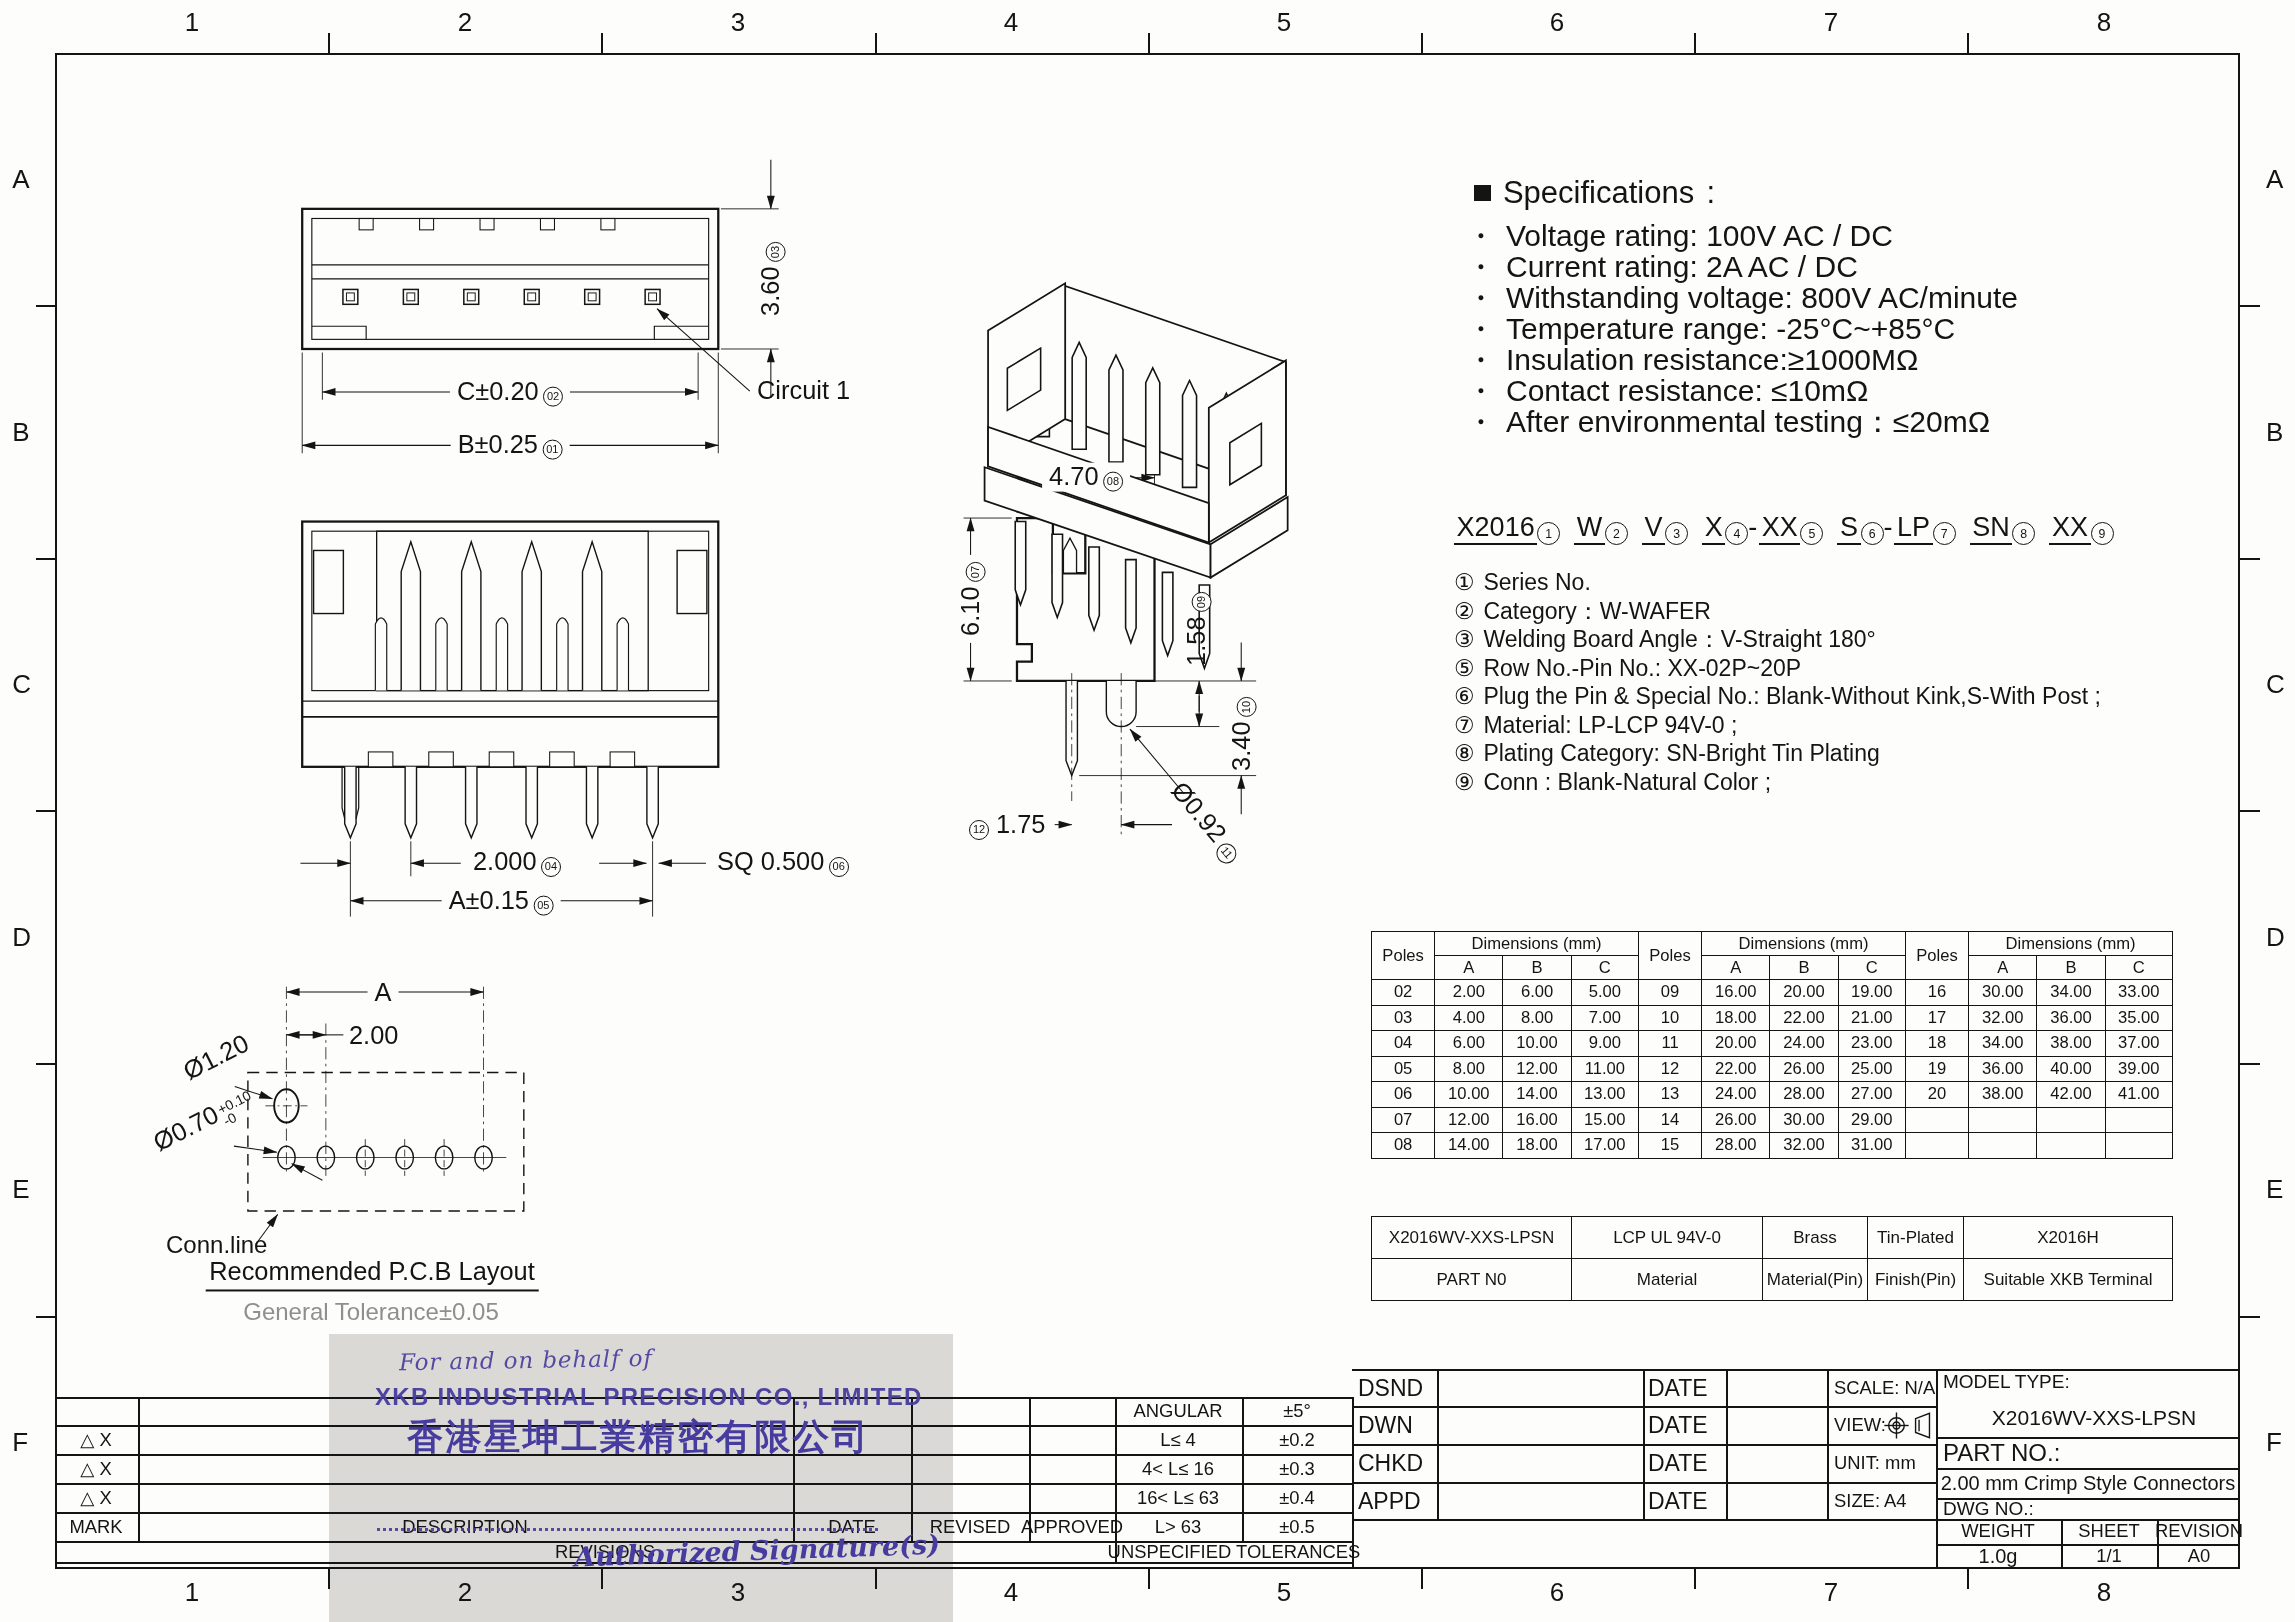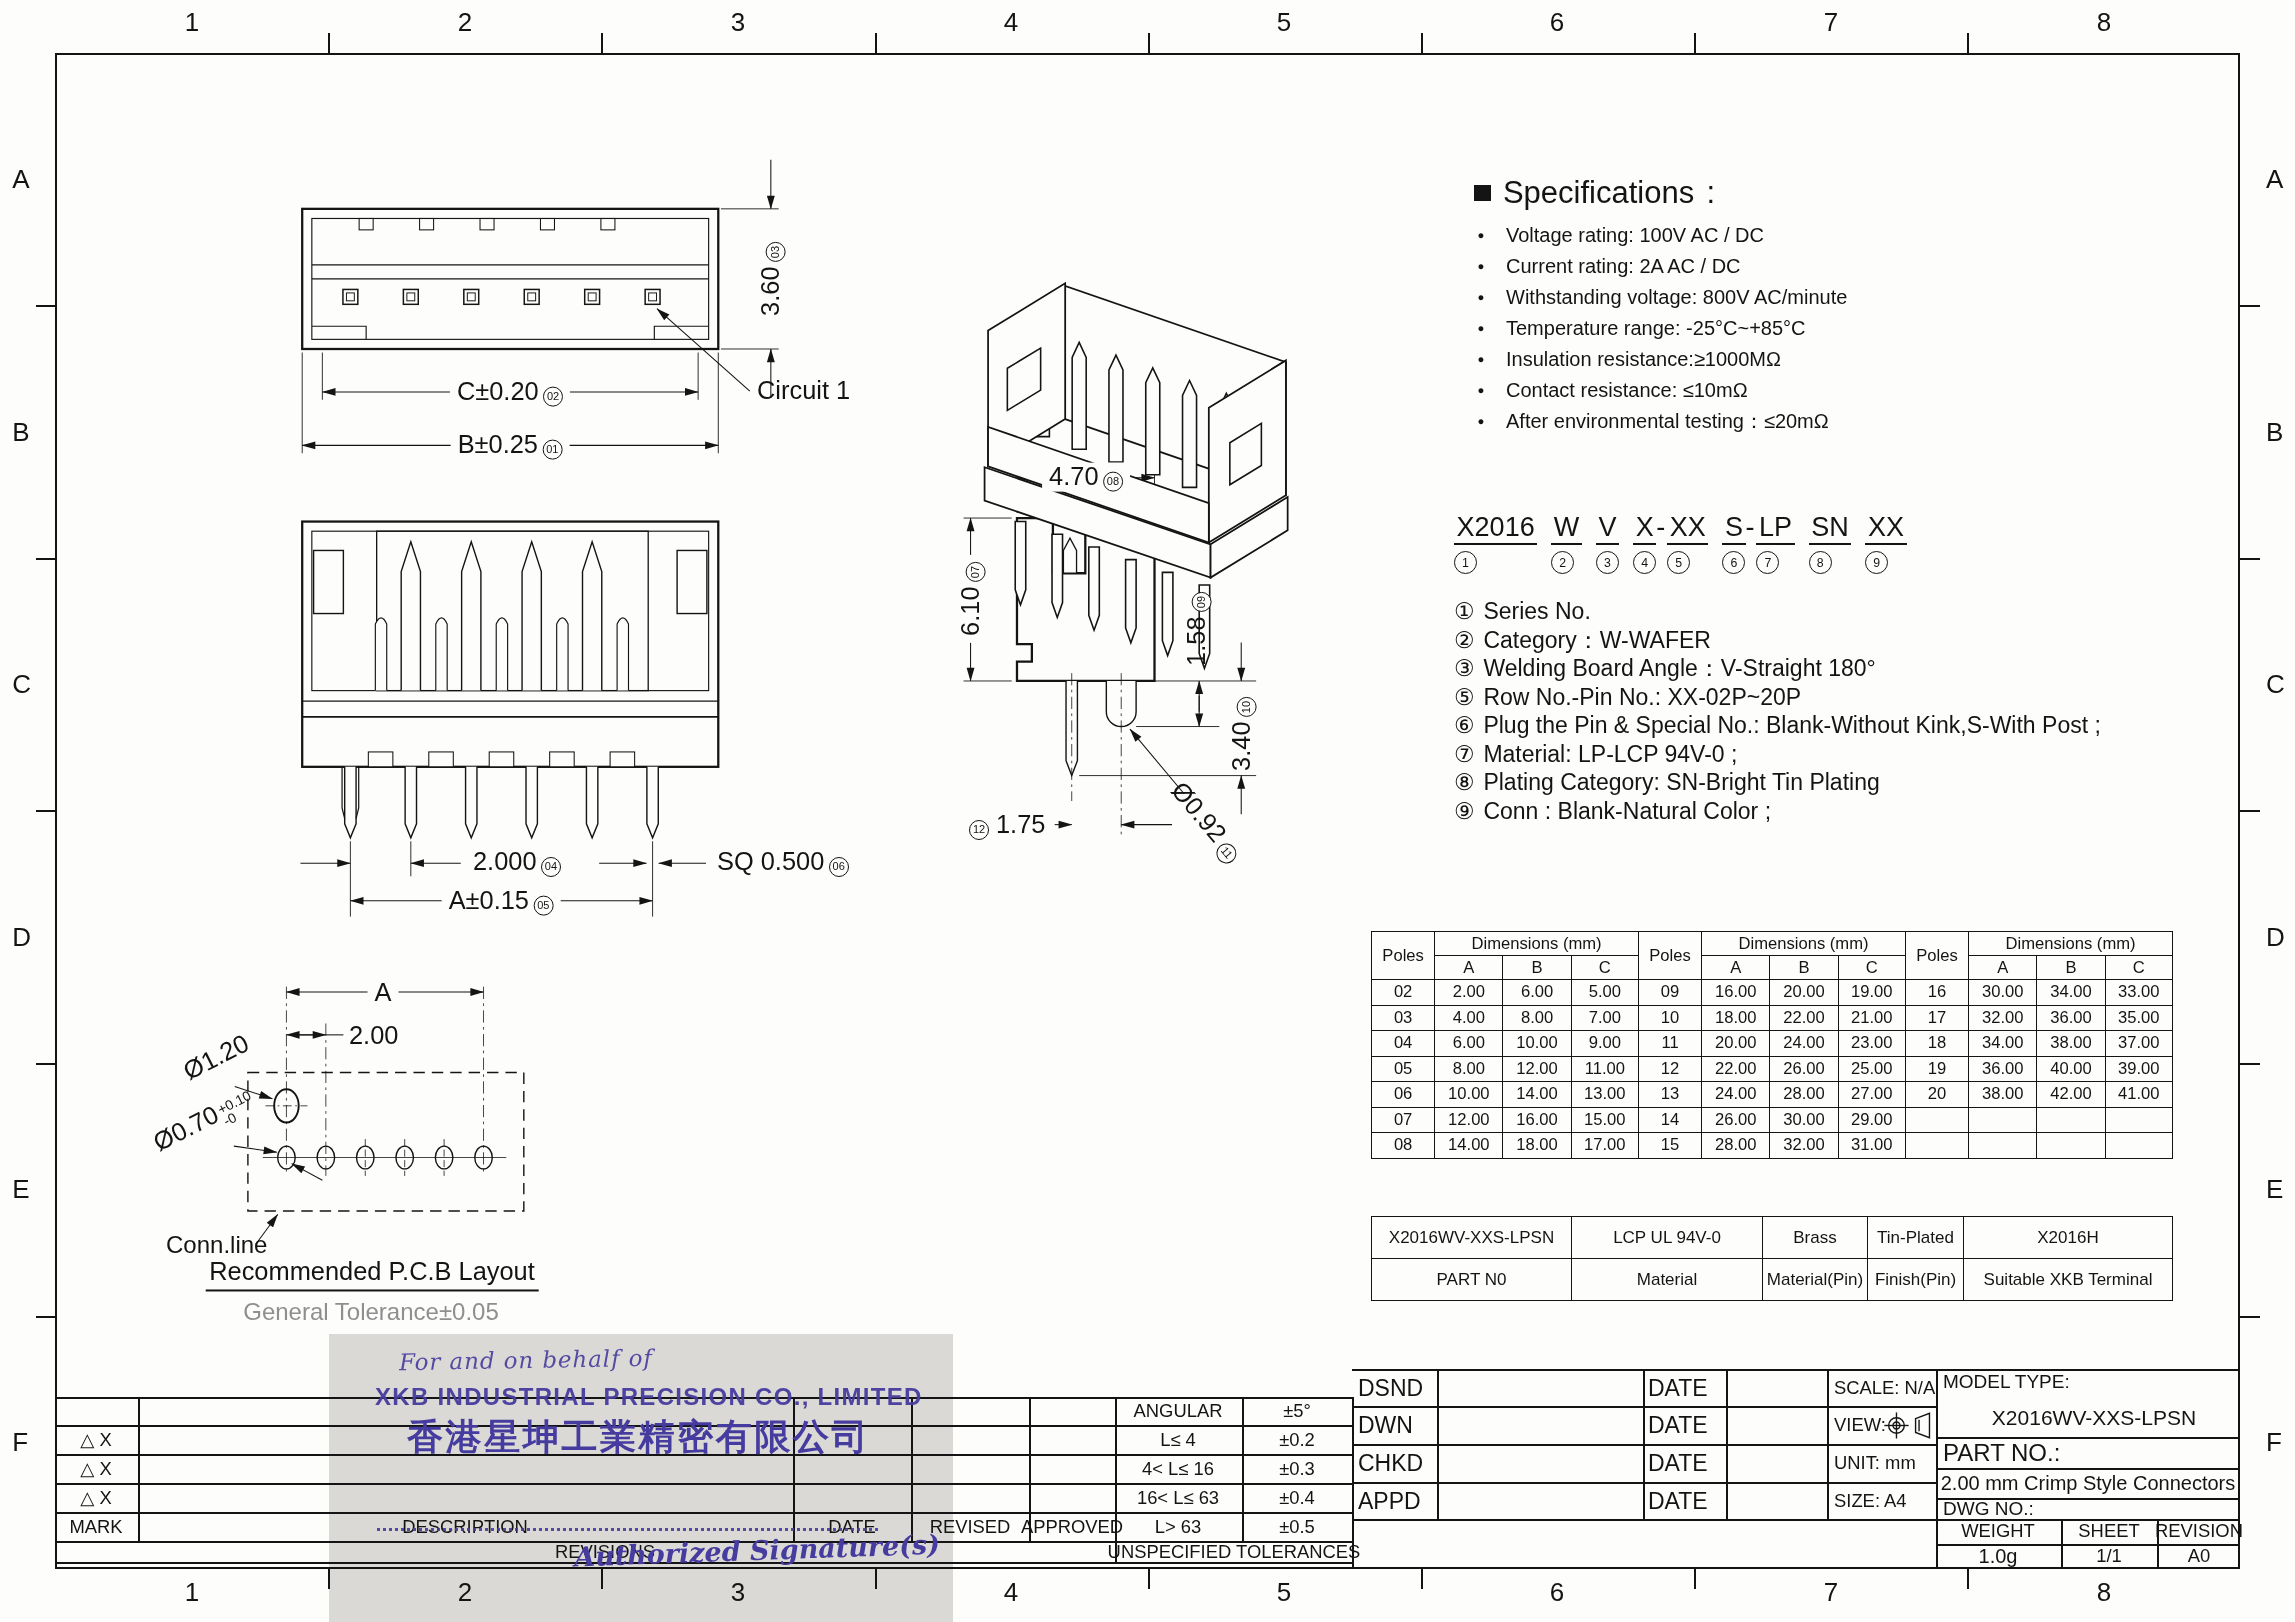--- a/index.html
+++ b/index.html
@@ -16,26 +16,26 @@
         font-size:11px;margin-left:4.4px;background:#fdfdfc;box-sizing:border-box;padding:0 0.9px}
   .grid-num{font-size:26px;position:absolute;transform:translate(-50%,0)}
   .grid-let{font-size:26px;position:absolute;transform:translate(0,-50%)}
   .tick-v{position:absolute;width:2.2px;height:21px;background:#141414}
   .tick-h{position:absolute;width:21px;height:2.2px;background:#141414}
   #frame-border{position:absolute;left:55px;top:53px;width:2185px;height:1516px;
         border:2.6px solid #141414;box-sizing:border-box}
   
   .spec-title{font-size:31px;display:flex;align-items:center;gap:12.3px}
   .spec-sq{width:16.6px;height:16.6px;background:#141414;display:inline-block}
-  .spec-list{list-style:none;margin:8.8px 0 0 0;padding:0;font-size:20px;line-height:31px}
+  .spec-list{list-style:none;margin:8.8px 0 0 0;padding:0;font-size:30px;line-height:31px}
   .spec-list li{position:relative;padding-left:32px}
   .spec-list li::before{content:"●";position:absolute;left:3.5px;top:0;font-size:11.4px}
   
   .pn-row{display:flex;align-items:flex-start}
-  .tok{display:inline-flex;flex-direction:column;align-items:flex-start;margin-right:14px}
+  .tok{display:inline-flex;align-items:flex-end;margin-right:14px}
   .tok-t{font-size:27px;border-bottom:2.2px solid #141414;padding:0 2.6px 1.8px 2.6px;line-height:1.05}
   .tok-n{margin-top:6.1px;display:inline-flex;align-items:center;justify-content:center;
          width:21px;height:21px;border:1.8px solid #141414;border-radius:50%;font-size:12.3px}
   .tok-sep{font-size:27px;margin:0 1.8px 0 0;line-height:1.05}
   .legend-line{font-size:23px;line-height:28.5px;white-space:nowrap}
   .legend-num{margin-right:8.8px;font-size:23px}
   
   table{border-collapse:collapse}
   .dimtab{width:802px;table-layout:fixed}
   .dimtab th,.dimtab td{border:1.4px solid #141414;font-size:16.6px;font-weight:normal;

